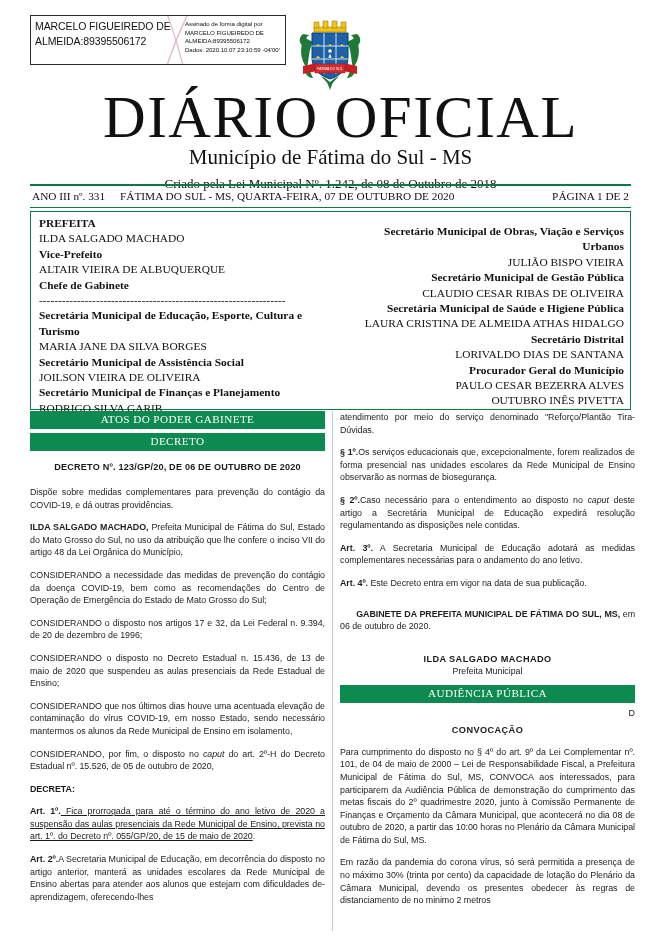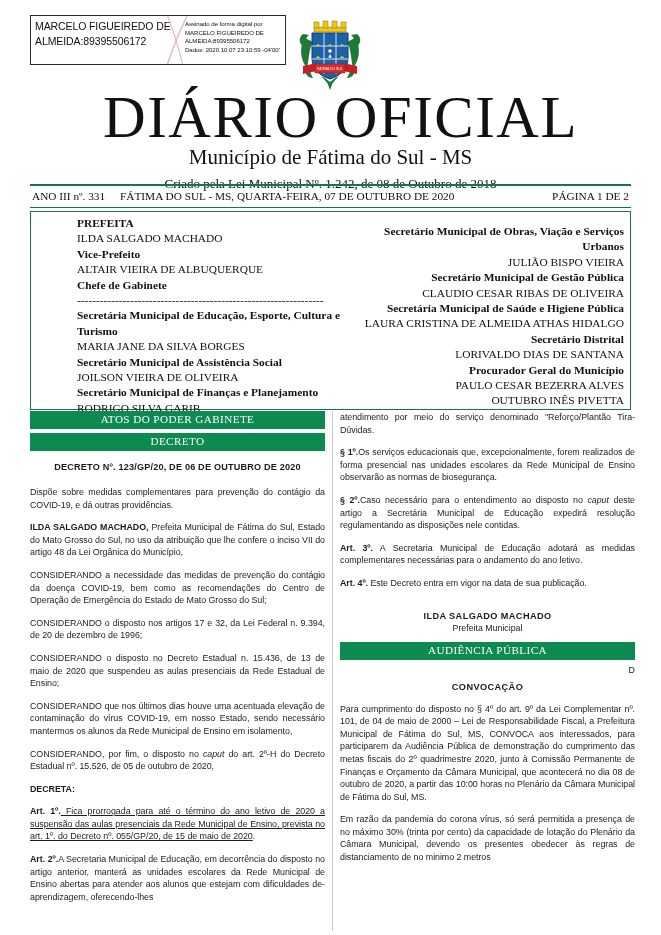--- a/index.html
+++ b/index.html
@@ -135,21 +135,20 @@
   
   .officials {
     position: absolute;
     left: 30px;
     top: 208px;
     width: 601px;
     height: 199px;
     border: 1.4px solid #0d7a46;
     box-sizing: border-box;
     display: flex;
-    padding-left: 38px;
   }
   .off-col {
     width: 50%;
     box-sizing: border-box;
     padding: 4px 6px 4px 8px;
     font-family: "Liberation Serif", serif;
     font-size: 11.4px;
     line-height: 15.4px;
     color: #111;
   }
@@ -410,20 +409,21 @@
     <p class="p">atendimento por meio do serviço denominado "Reforço/Plantão Tira-Dúvidas.</p>
 
     <p class="p"><b>§ 1º.</b><span>Os serviços educacionais que, excepcionalmente, forem realizados de forma presencial nas unidades escolares da Rede Municipal de Ensino observarão as normas de biosegurança.</span></p>
 
     <p class="p"><b>§ 2º.</b><span>Caso necessário para o entendimento ao disposto no </span><i>caput</i><span> deste artigo a Secretária Municipal de Educação expedirá resolução regulamentando as disposições nele contidas.</span></p>
 
     <p class="p"><b>Art. 3º.</b><span> A Secretaria Municipal de Educação adotará as medidas complementares necessárias para o andamento do ano letivo.</span></p>
 
     <p class="p"><b>Art. 4º.</b><span> Este Decreto entra em vigor na data de sua publicação.</span></p>
 
+    <p class="p" style="margin-top:18px">&nbsp;&nbsp;&nbsp;&nbsp;&nbsp;&nbsp;<b>GABINETE DA PREFEITA MUNICIPAL DE FÁTIMA DO SUL, MS,</b><span> em 06 de outubro de 2020.</span></p>
 
     <div class="signblock">
       <div class="sname">ILDA SALGADO MACHADO</div>
       <div class="stitle">Prefeita Municipal</div>
     </div>
 
     <div class="greenbar" style="margin-top:8px">AUDIÊNCIA PÚBLICA</div>
 
     <div class="stray">D</div>
 

